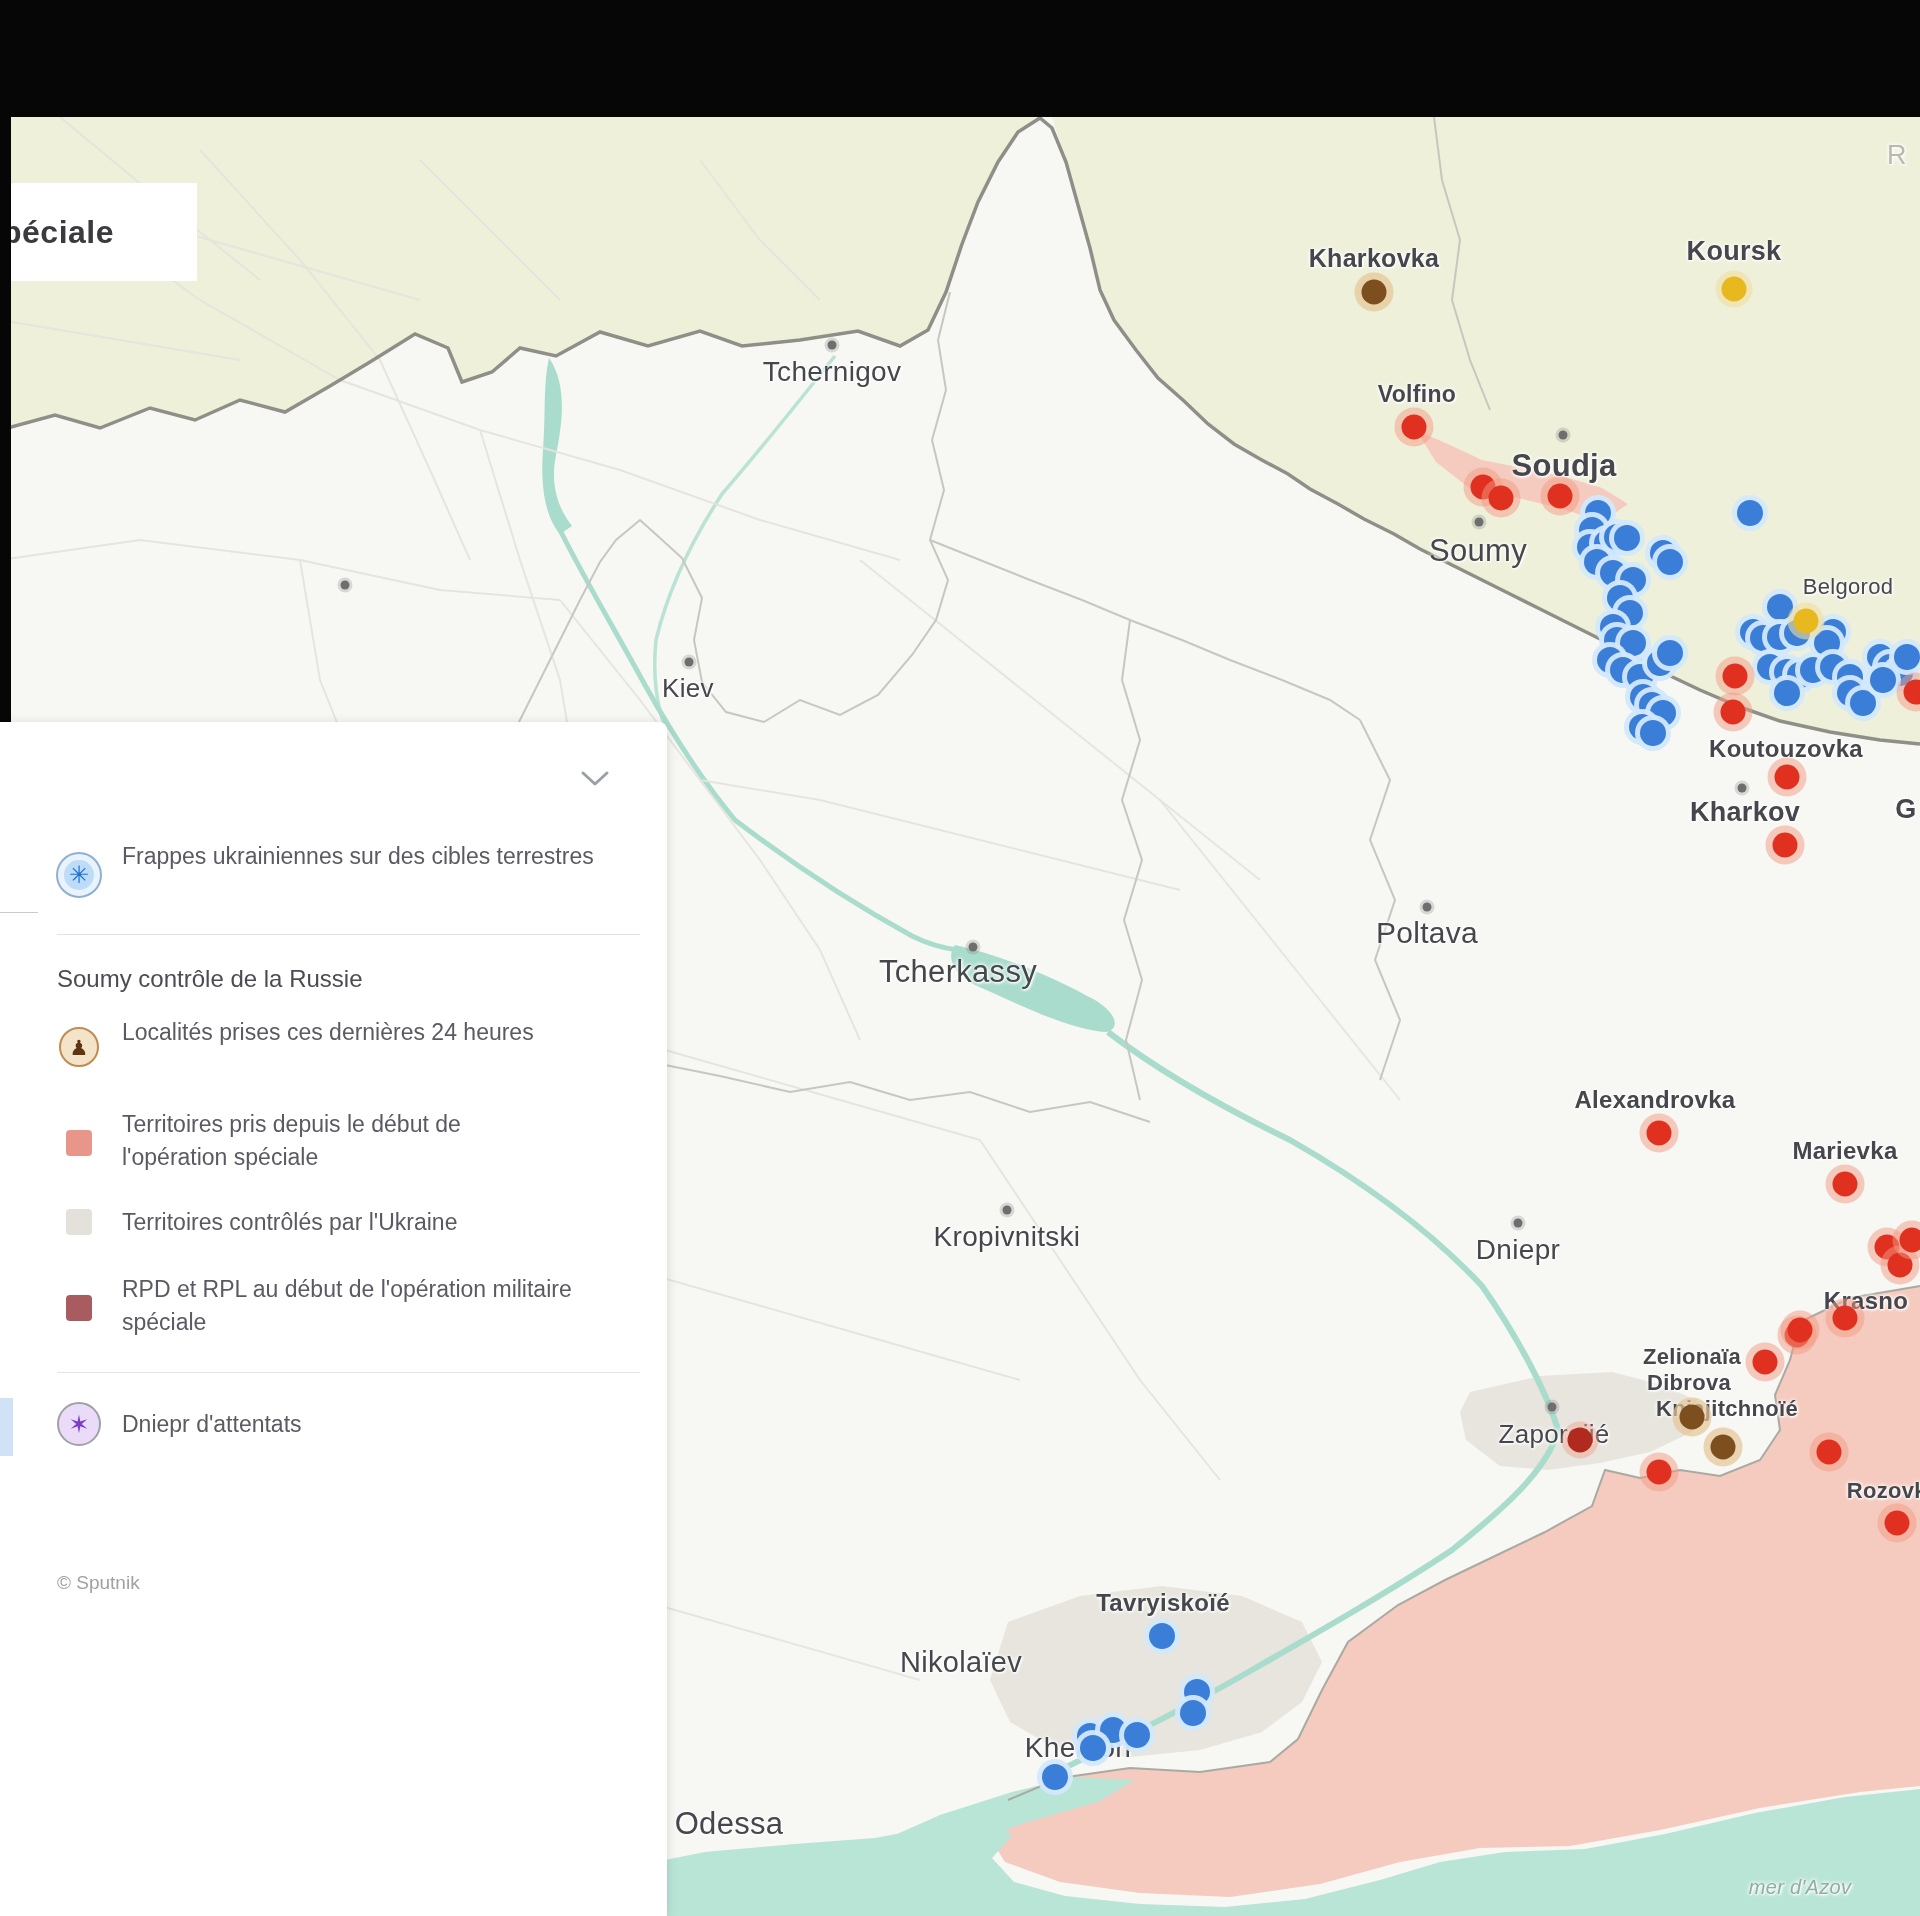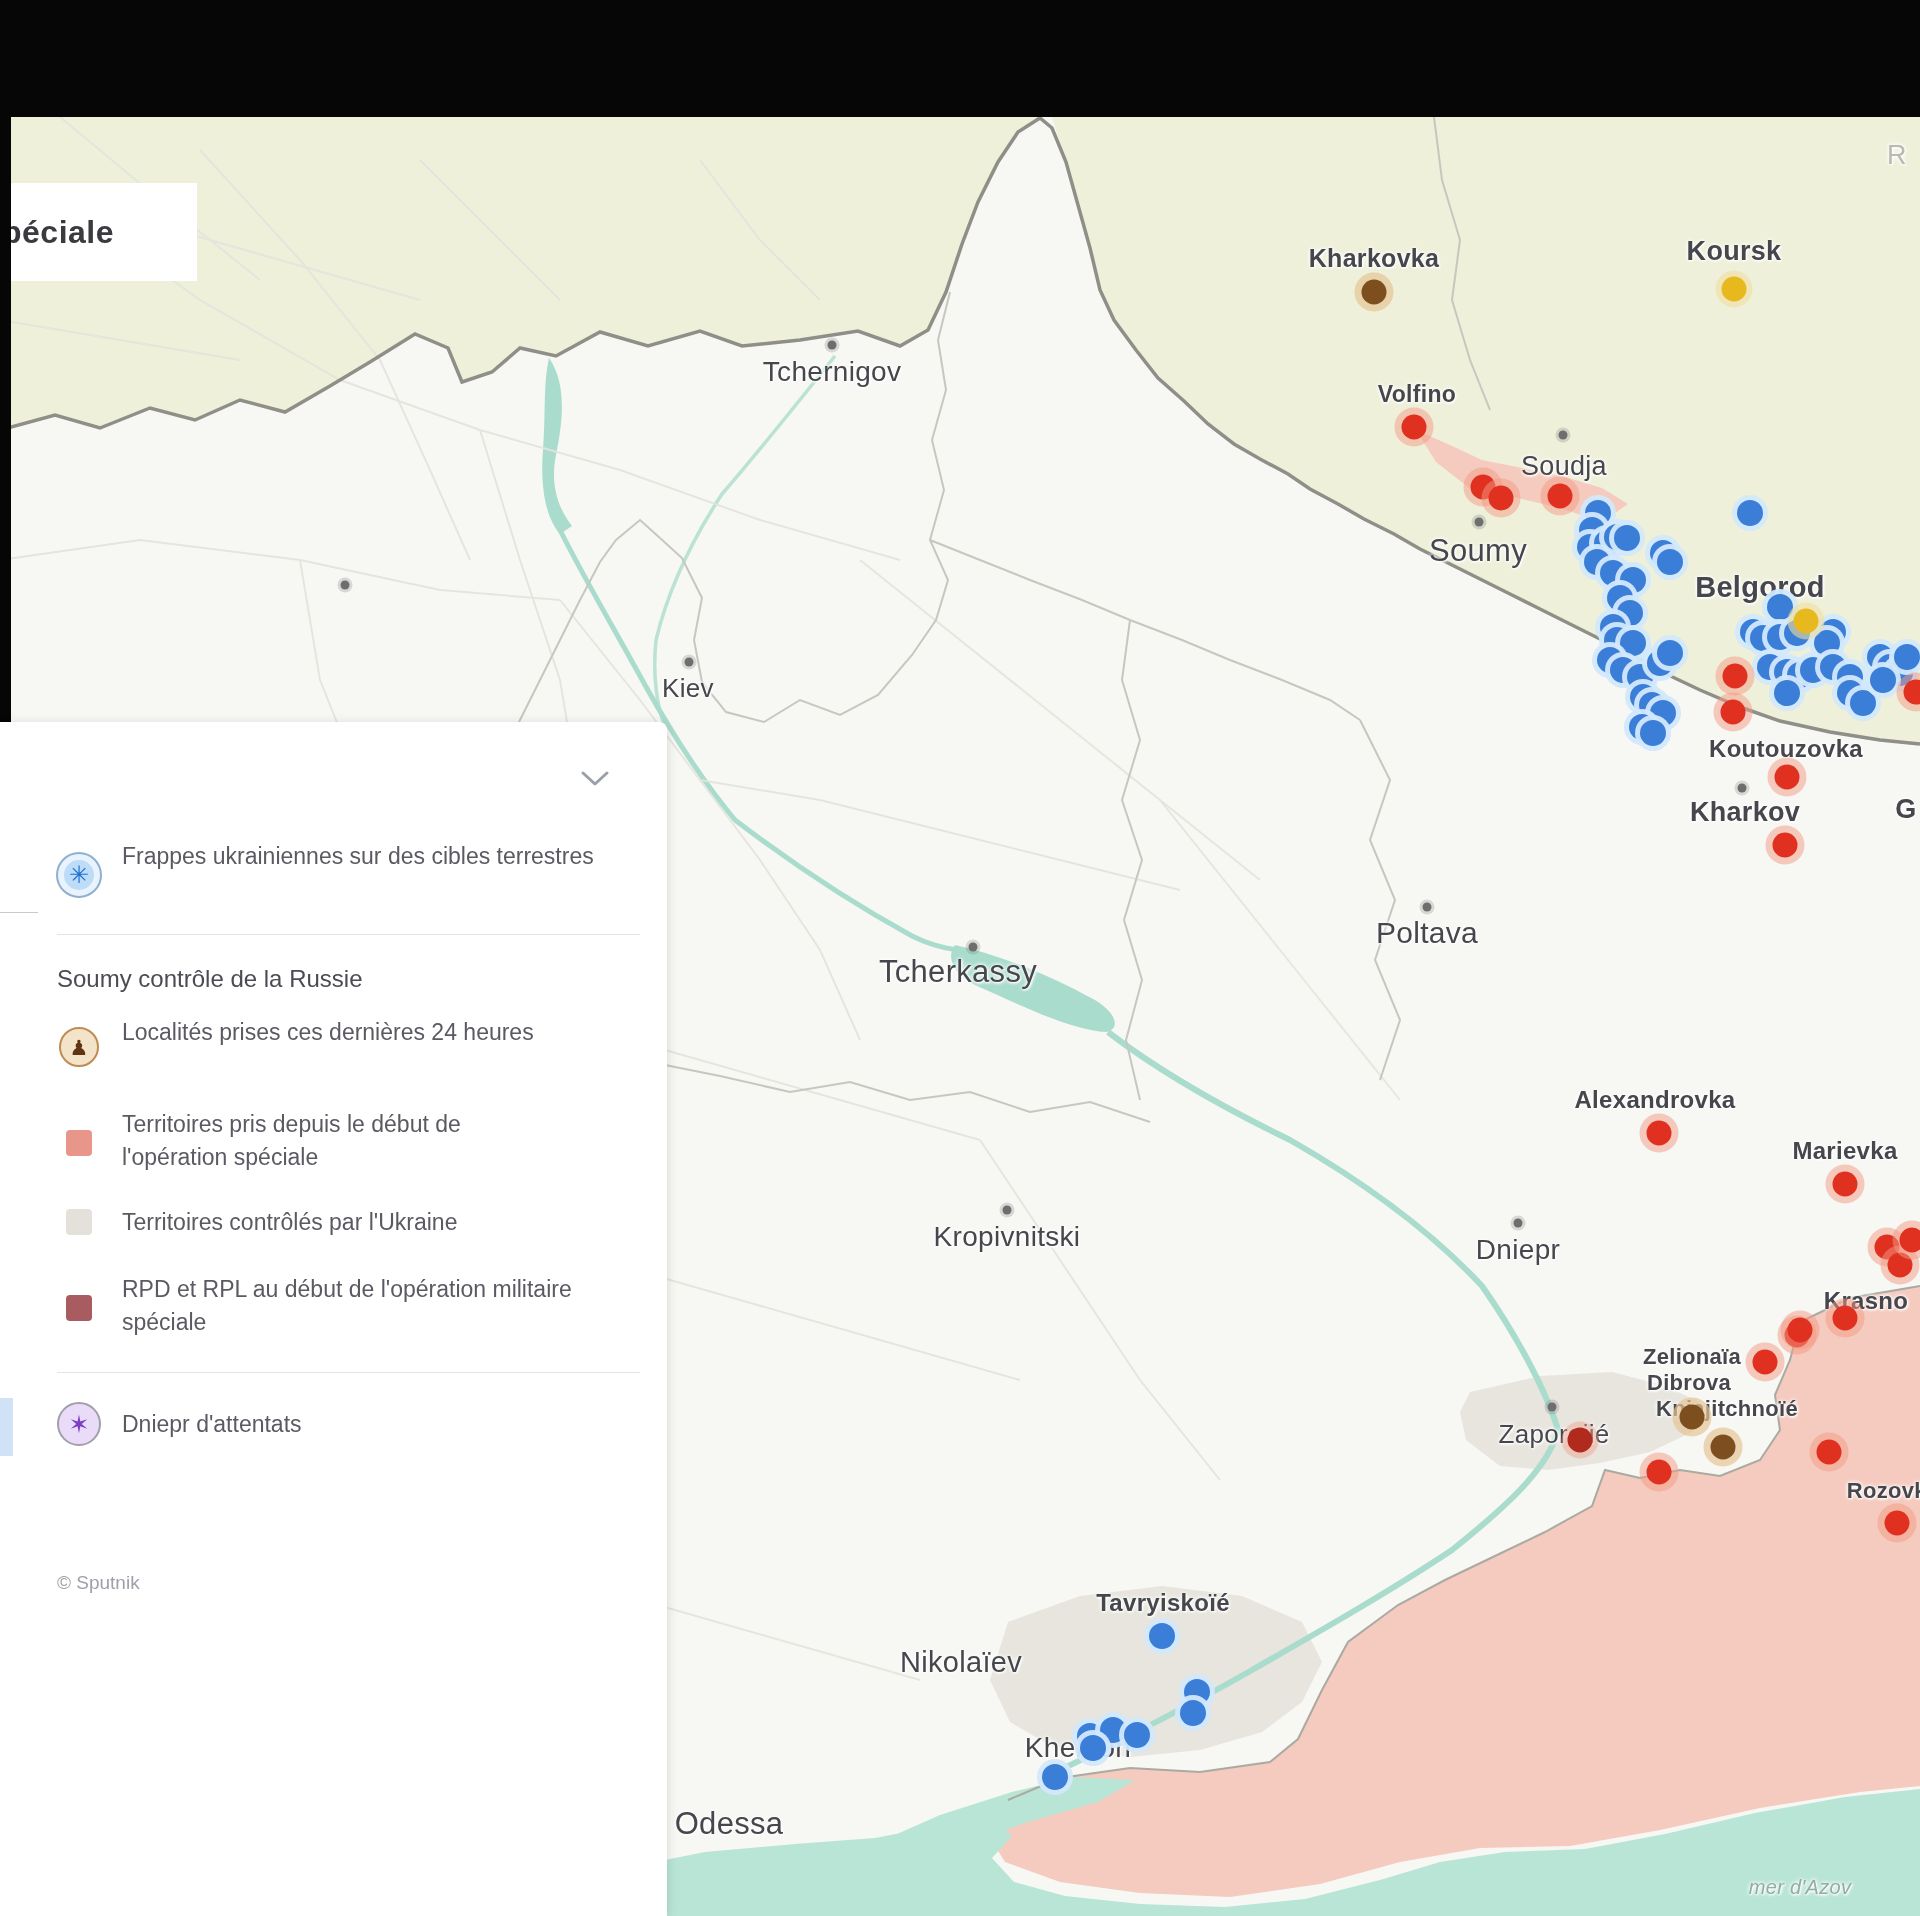--- a/index.html
+++ b/index.html
@@ -135,26 +135,26 @@
       <span class="city-label" style="left: 688px; top: 688px; font-size: 26px; font-weight: 400;">Kiev</span>
       <span class="city-label" style="left: 958px; top: 972px; font-size: 31px; font-weight: 400;">Tcherkassy</span>
       <span class="city-label" style="left: 1427px; top: 933px; font-size: 30px; font-weight: 400;">Poltava</span>
       <span class="city-label" style="left: 1007px; top: 1237px; font-size: 28px; font-weight: 400;">Kropivnitski</span>
       <span class="city-label" style="left: 1518px; top: 1250px; font-size: 28px; font-weight: 400;">Dniepr</span>
       <span class="city-label" style="left: 961px; top: 1662px; font-size: 29px; font-weight: 400;">Nikolaïev</span>
       <span class="city-label" style="left: 729px; top: 1824px; font-size: 31px; font-weight: 400;">Odessa</span>
       <span class="city-label" style="left: 1078px; top: 1748px; font-size: 28px; font-weight: 400;">Kherson</span>
       <span class="city-label" style="left: 1554px; top: 1434px; font-size: 26px; font-weight: 400;">Zaporojié</span>
       <span class="city-label" style="left: 1478px; top: 551px; font-size: 31px; font-weight: 400;">Soumy</span>
-      <span class="city-label" style="left: 1564px; top: 466px; font-size: 27px; font-weight: 400;">Soudja</span>
+      <span class="city-label" style="left: 1564px; top: 466px; font-size: 31px; font-weight: 700;">Soudja</span>
       <span class="city-label" style="left: 1745px; top: 812px; font-size: 27px; font-weight: 700;">Kharkov</span>
       <span class="city-label" style="left: 1374px; top: 258px; font-size: 25px; font-weight: 700;">Kharkovka</span>
       <span class="city-label" style="left: 1734px; top: 251px; font-size: 27px; font-weight: 700;">Koursk</span>
       <span class="city-label" style="left: 1417px; top: 394px; font-size: 23px; font-weight: 700;">Volfino</span>
-      <span class="city-label" style="left: 1760px; top: 587px; font-size: 29px; font-weight: 700;">Belgorod</span>
+      <span class="city-label" style="left: 1848px; top: 587px; font-size: 22px; font-weight: 400;">Belgorod</span>
       <span class="city-label" style="left: 1786px; top: 749px; font-size: 24px; font-weight: 700;">Koutouzovka</span>
       <span class="city-label" style="left: 1655px; top: 1100px; font-size: 24px; font-weight: 700;">Alexandrovka</span>
       <span class="city-label" style="left: 1845px; top: 1151px; font-size: 24px; font-weight: 700;">Marievka</span>
       <span class="city-label" style="left: 1866px; top: 1301px; font-size: 24px; font-weight: 700;">Krasno</span>
       <span class="city-label" style="left: 1692px; top: 1357px; font-size: 22px; font-weight: 700;">Zelionaïa</span>
       <span class="city-label" style="left: 1689px; top: 1383px; font-size: 22px; font-weight: 700;">Dibrova</span>
       <span class="city-label" style="left: 1727px; top: 1409px; font-size: 22px; font-weight: 700;">Kniajitchnoïé</span>
       <span class="city-label" style="left: 1893px; top: 1491px; font-size: 22px; font-weight: 700;">Rozovka</span>
       <span class="city-label" style="left: 1163px; top: 1603px; font-size: 24px; font-weight: 700;">Tavryiskoïé</span>
       <span class="city-label" style="left: 1906px; top: 809px; font-size: 27px; font-weight: 700;">G</span>

